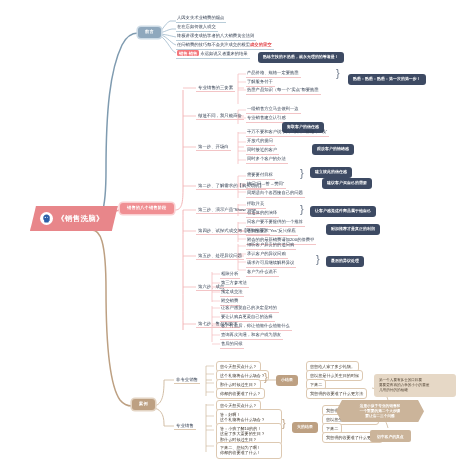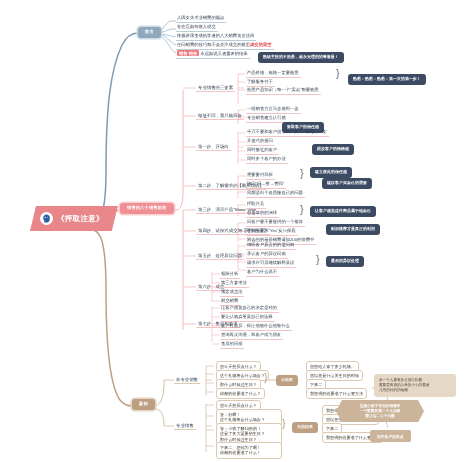--- a/index.html
+++ b/index.html
@@ -213,21 +213,21 @@
 
   <div class="root" style="left:30px;top:206px;">
     <span class="ava">
       <svg width="11" height="11" viewBox="0 0 11 11">
         <circle cx="5.5" cy="5.5" r="5.5" fill="#ffffff"></circle>
         <path d="M5.6 1.6c1.9 0 3.2 1.3 3.2 3.1 0 .7-.2 1.2-.2 1.7 0 .4.4.5.4.9 0 .3-.3.5-.7.5h-.5v.9c0 .5-.3.8-.8.8H4.2c-.6 0-1-.4-1-1V7.6c-.7-.6-1-1.5-1-2.6 0-1.9 1.4-3.4 3.4-3.4z" fill="#2b5fa8"></path>
         <circle cx="4.3" cy="4.4" r=".6" fill="#ffffff"></circle>
         <circle cx="6.6" cy="4.2" r=".45" fill="#ffffff"></circle>
       </svg>
     </span>
-    <span>《抨取注意》</span>
+    <span>《销售洗脑》</span>
   </div>
 
   <div class="badge blue" style="left:138px;top:27px;">前言</div>
 
   <div class="leaf u-blue" style="left:176px;top:14px;">人因支失术业销费的烟点</div>
   <div class="leaf u-blue" style="left:176px;top:23px;">在在店如何做人成交</div>
   <div class="leaf u-blue" style="left:176px;top:32px;">终极讲课变成热学者的八大销费黄金法则</div>
   <div class="leaf u-blue" style="left:176px;top:41px;"><span>任问销费的技巧都不会关注成交的根里</span><span class="hl">成交的里空</span></div>
   <div class="leaf u-blue" style="left:176px;top:50px;"><span class="chip">销售 销售</span><span>永远如说又者重来的结果</span></div>
 

